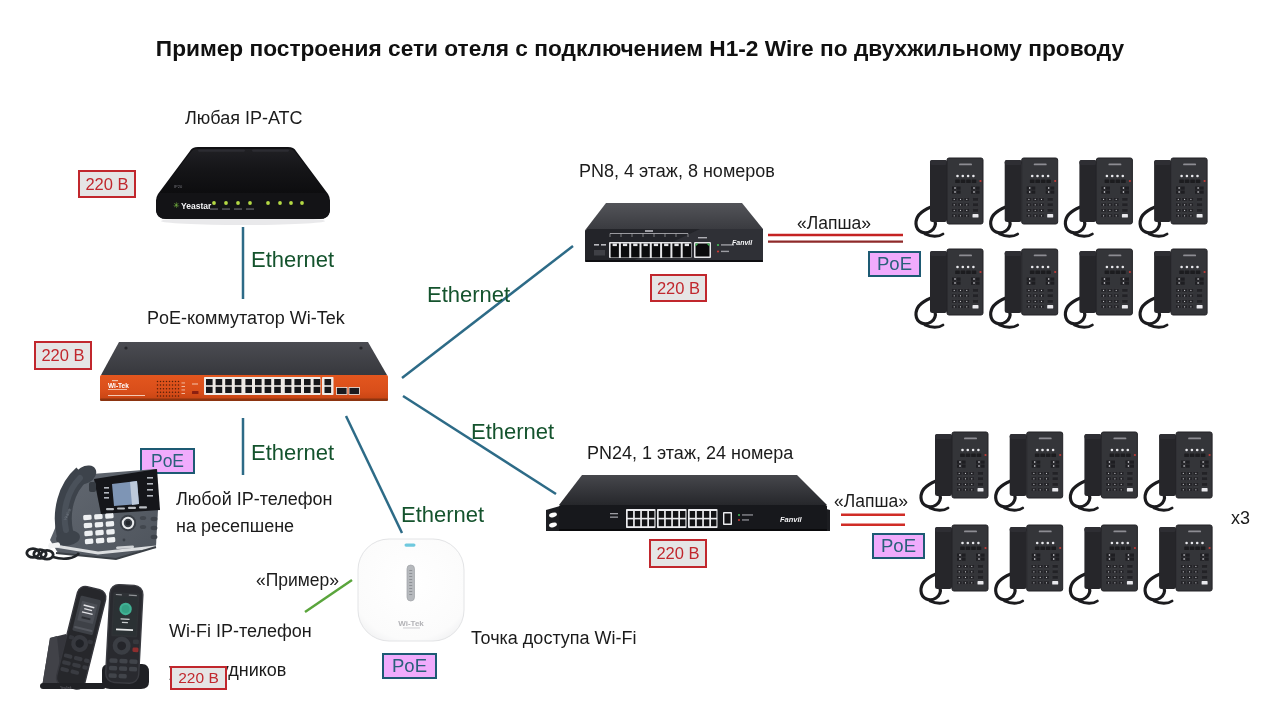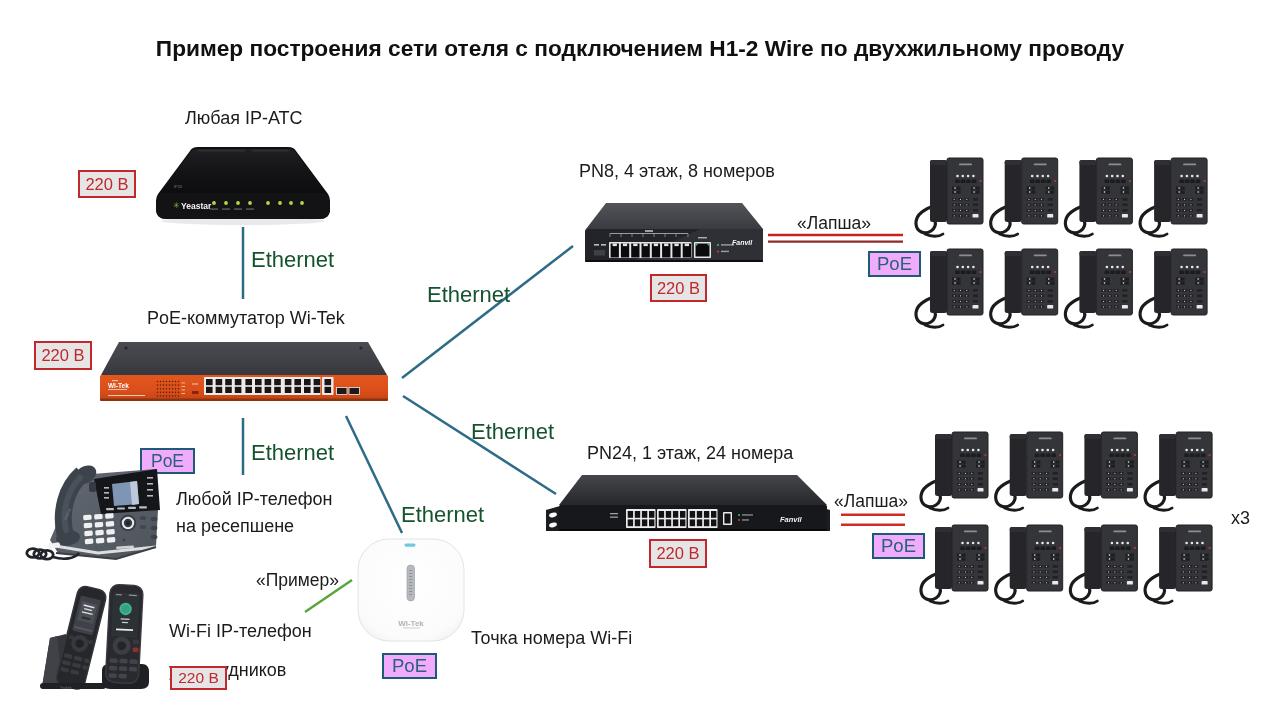--- a/index.html
+++ b/index.html
@@ -32,21 +32,21 @@
   <line x1="841" y1="514.7" x2="905" y2="514.7" stroke="#d02c26" stroke-width="2.6"></line>
   <line x1="841" y1="524.8" x2="905" y2="524.8" stroke="#d02c26" stroke-width="2.6"></line>
 
   <line x1="305" y1="612" x2="352" y2="580" stroke="#5aa53c" stroke-width="2.5"></line>
 </svg>
 
 <div class="cap" style="left:185px;top:108px">Любая IP-АТС</div>
 <div class="cap" style="left:176px;top:486px;line-height:27px">Любой IP-телефон<br>на ресепшене</div>
 <div class="cap" style="left:147px;top:308px">PoE-коммутатор Wi-Tek</div>
 <div class="cap" style="left:169px;top:612px;line-height:39px">Wi-Fi IP-телефон<br>у сотрудников</div>
-<div class="cap" style="left:471px;top:628px">Точка номера Wi-Fi</div>
+<div class="cap" style="left:471px;top:628px">Точка доступа Wi-Fi</div>
 <div class="cap" style="left:579px;top:161px">PN8, 4 этаж, 8 номеров</div>
 <div class="cap" style="left:587px;top:443px">PN24, 1 этаж, 24 номера</div>
 <div class="cap" style="left:1231px;top:508px">x3</div>
 <div class="cap" style="left:256px;top:570px;font-size:17.5px">«Пример»</div>
 <div class="cap" style="left:797px;top:213px;font-size:17.5px">«Лапша»</div>
 <div class="cap" style="left:834px;top:491px;font-size:17.5px">«Лапша»</div>
 
 <div class="eth" style="left:251px;top:247px">Ethernet</div>
 <div class="eth" style="left:251px;top:440px">Ethernet</div>
 <div class="eth" style="left:427px;top:282px">Ethernet</div>

